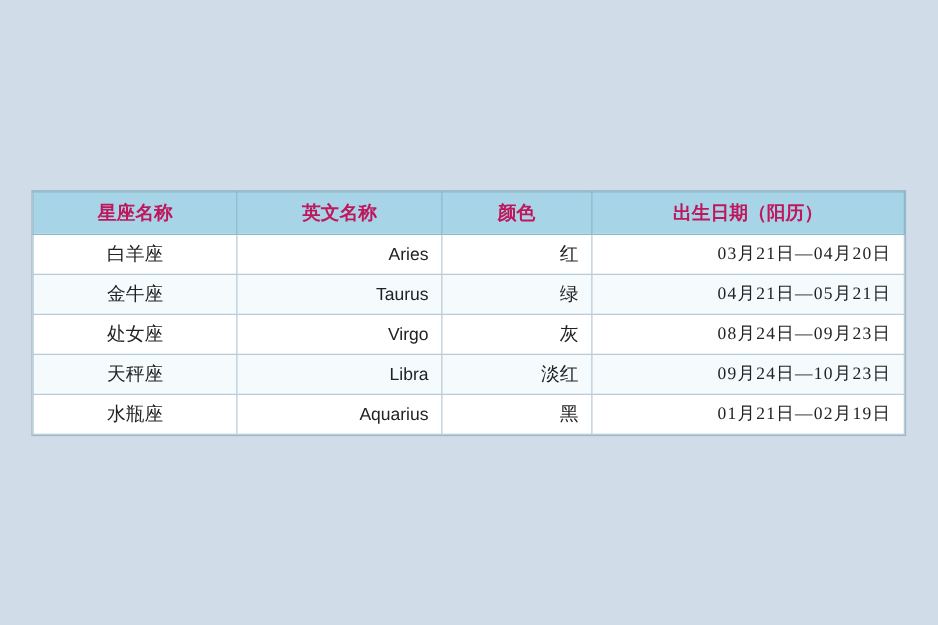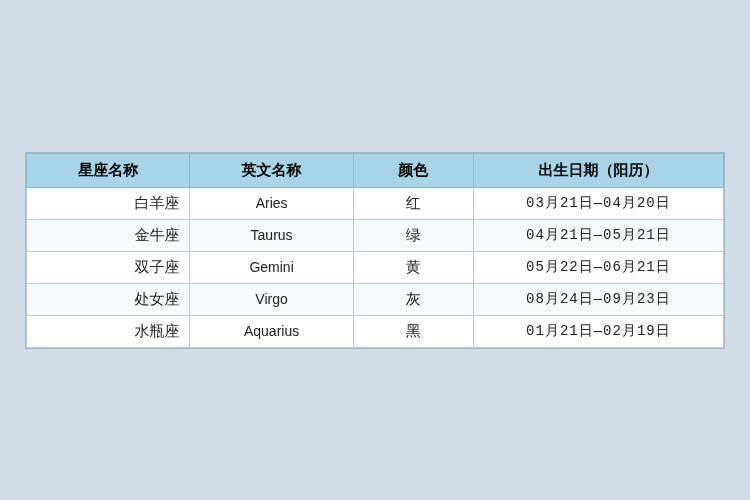--- a/index.html
+++ b/index.html
@@ -32,51 +32,51 @@
 
     thead tr {
       background-color: #a8d4e8;
     }
 
     thead th {
       border: 1px solid #88b8cc;
       padding: 7px 26px;
       text-align: center;
       font-weight: bold;
-      color: #000000;
+      color: #be185d;
       font-size: 15px;
     }
 
     tbody tr {
       background-color: #ffffff;
     }
 
     tbody tr:nth-child(even) {
       background-color: #f5fafc;
     }
 
     tbody td {
       border: 1px solid #b8ccd8;
       padding: 6px 10px;
-      text-align: center;
+      text-align: right;
       color: #222;
       font-size: 15px;
     }
 
     tbody td:first-child {
-      text-align: right;
+      text-align: center;
     }
 
     tbody td:nth-child(2) {
       font-family: Arial, sans-serif;
       font-size: 14px;
     }
 
     tbody td:last-child {
-      font-family: Liberation Mono, monospace;
+      font-family: Liberation Serif, serif;
       font-size: 14px;
       letter-spacing: 1px;
     }
   </style>
 </head>
 <body>
 
 <div class="table-container">
   <table>
     <thead>
@@ -94,30 +94,30 @@
           <td>红</td>
           <td>03月21日—04月20日</td>
         </tr>
         <tr>
           <td>金牛座</td>
           <td>Taurus</td>
           <td>绿</td>
           <td>04月21日—05月21日</td>
         </tr>
         <tr>
-          <td>双子座</td>
-          <td>Gemini</td>
-          <td>黄</td>
-          <td>05月22日—06月21日</td>
-        </tr>
-        <tr>
           <td>处女座</td>
           <td>Virgo</td>
           <td>灰</td>
           <td>08月24日—09月23日</td>
+        </tr>
+        <tr>
+          <td>天秤座</td>
+          <td>Libra</td>
+          <td>淡红</td>
+          <td>09月24日—10月23日</td>
         </tr>
         <tr>
           <td>水瓶座</td>
           <td>Aquarius</td>
           <td>黑</td>
           <td>01月21日—02月19日</td>
         </tr>
       </tbody>
   </table>
 </div>

